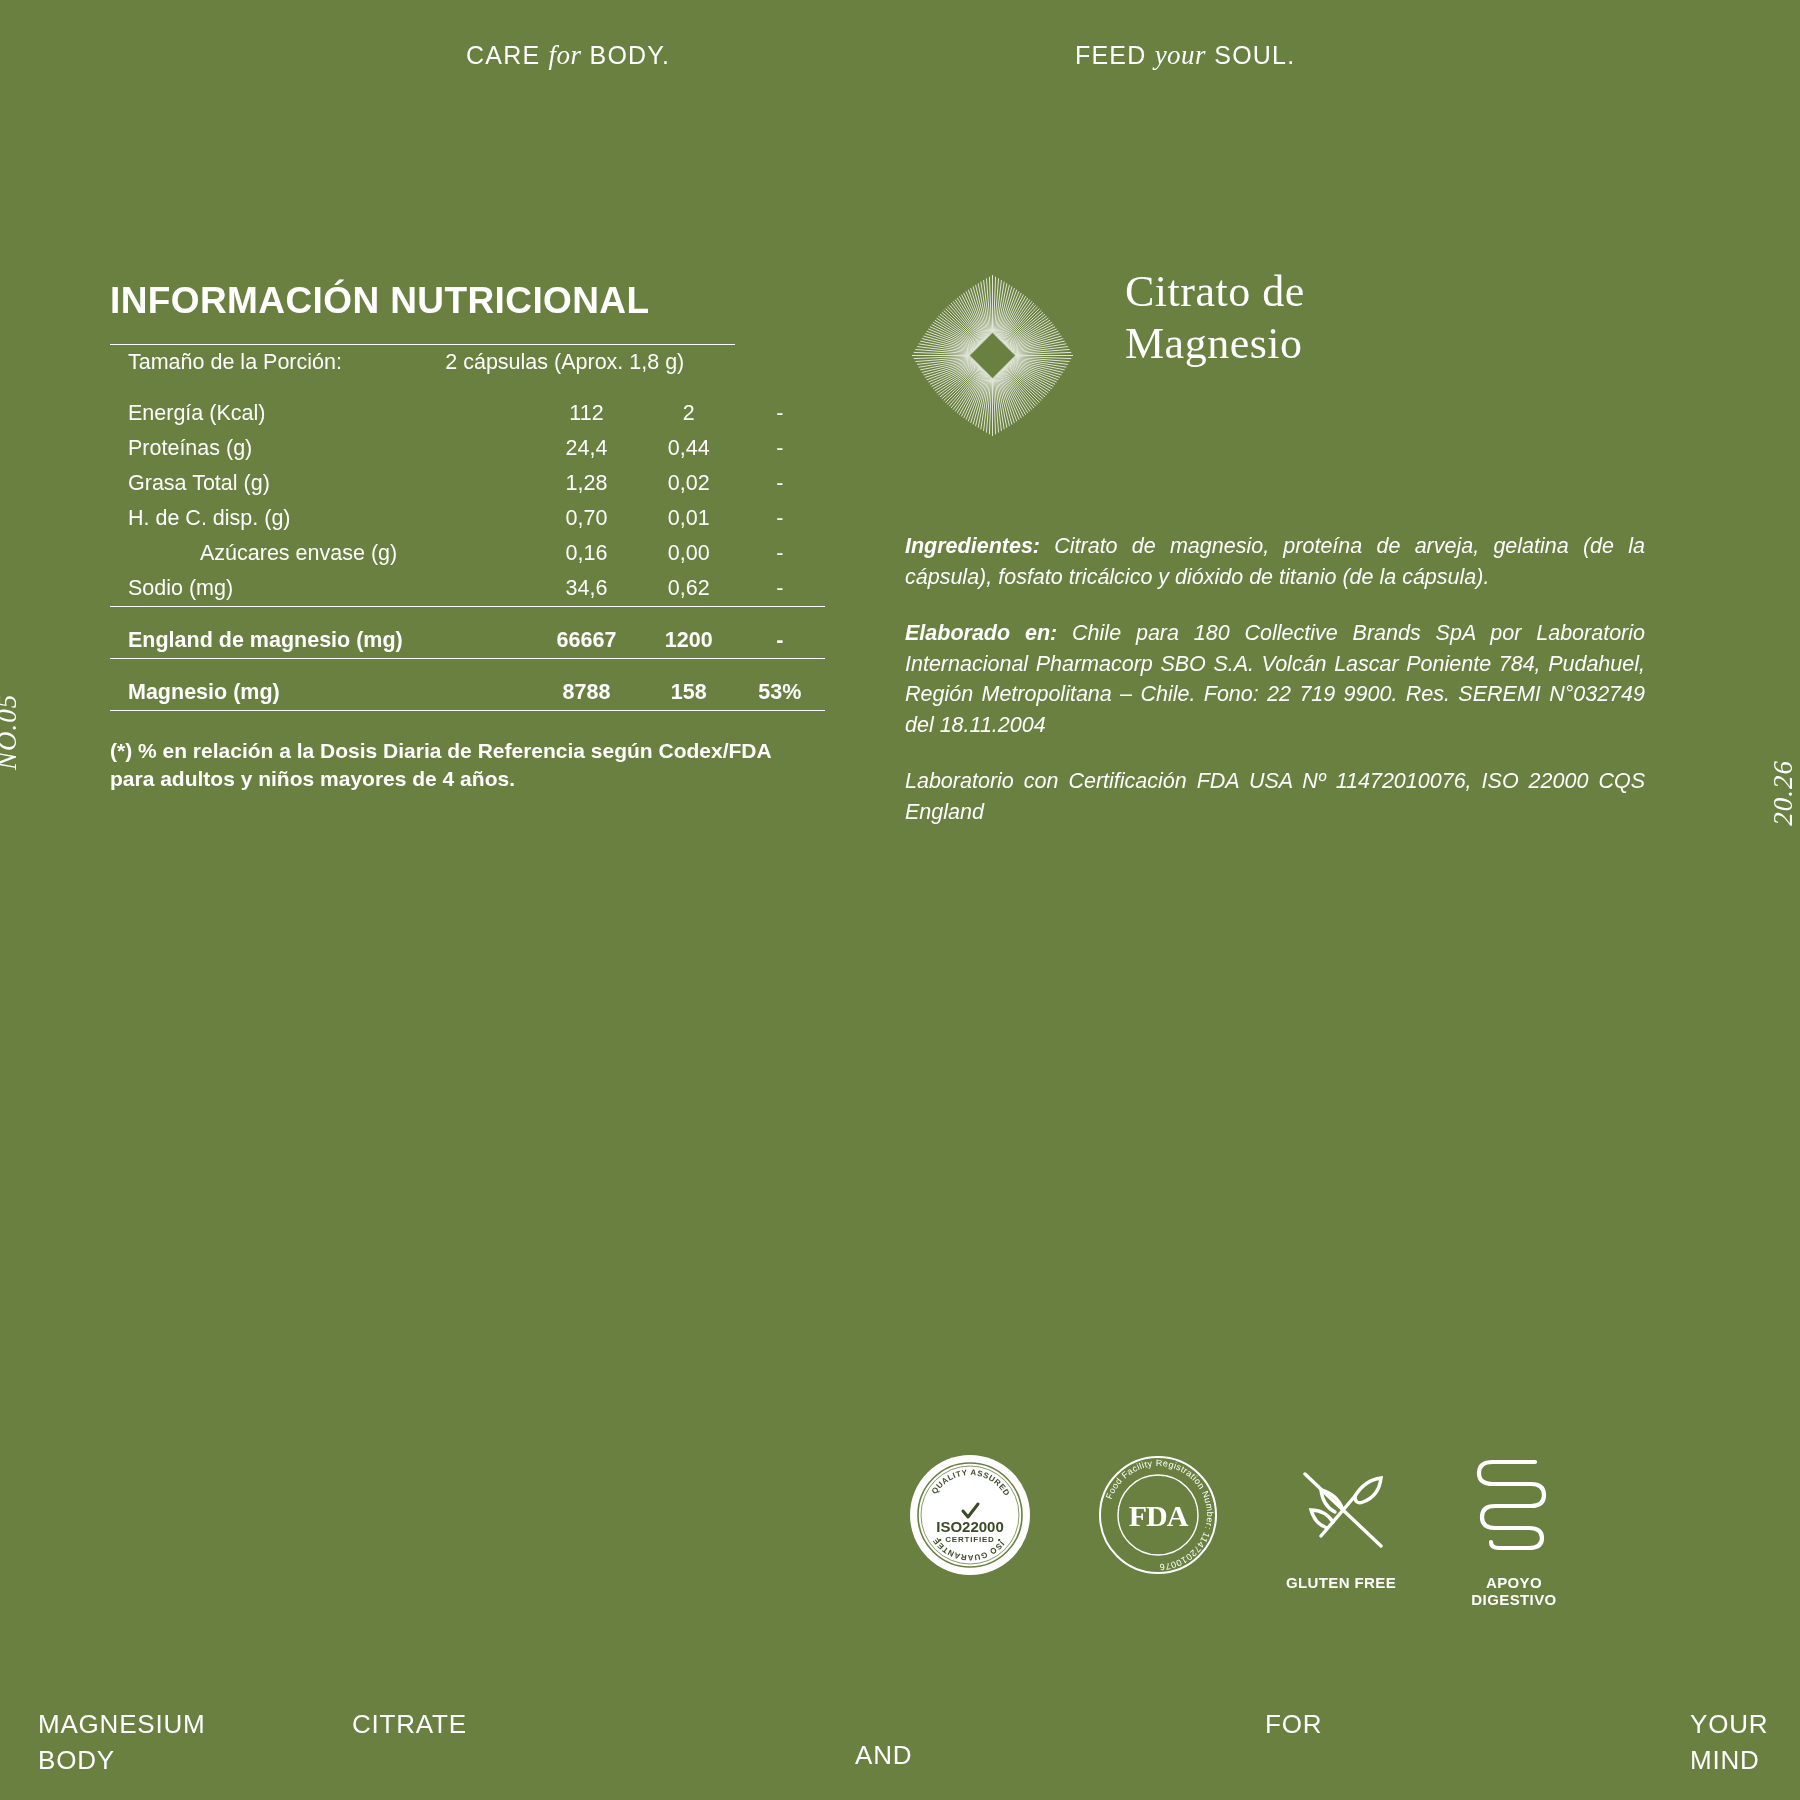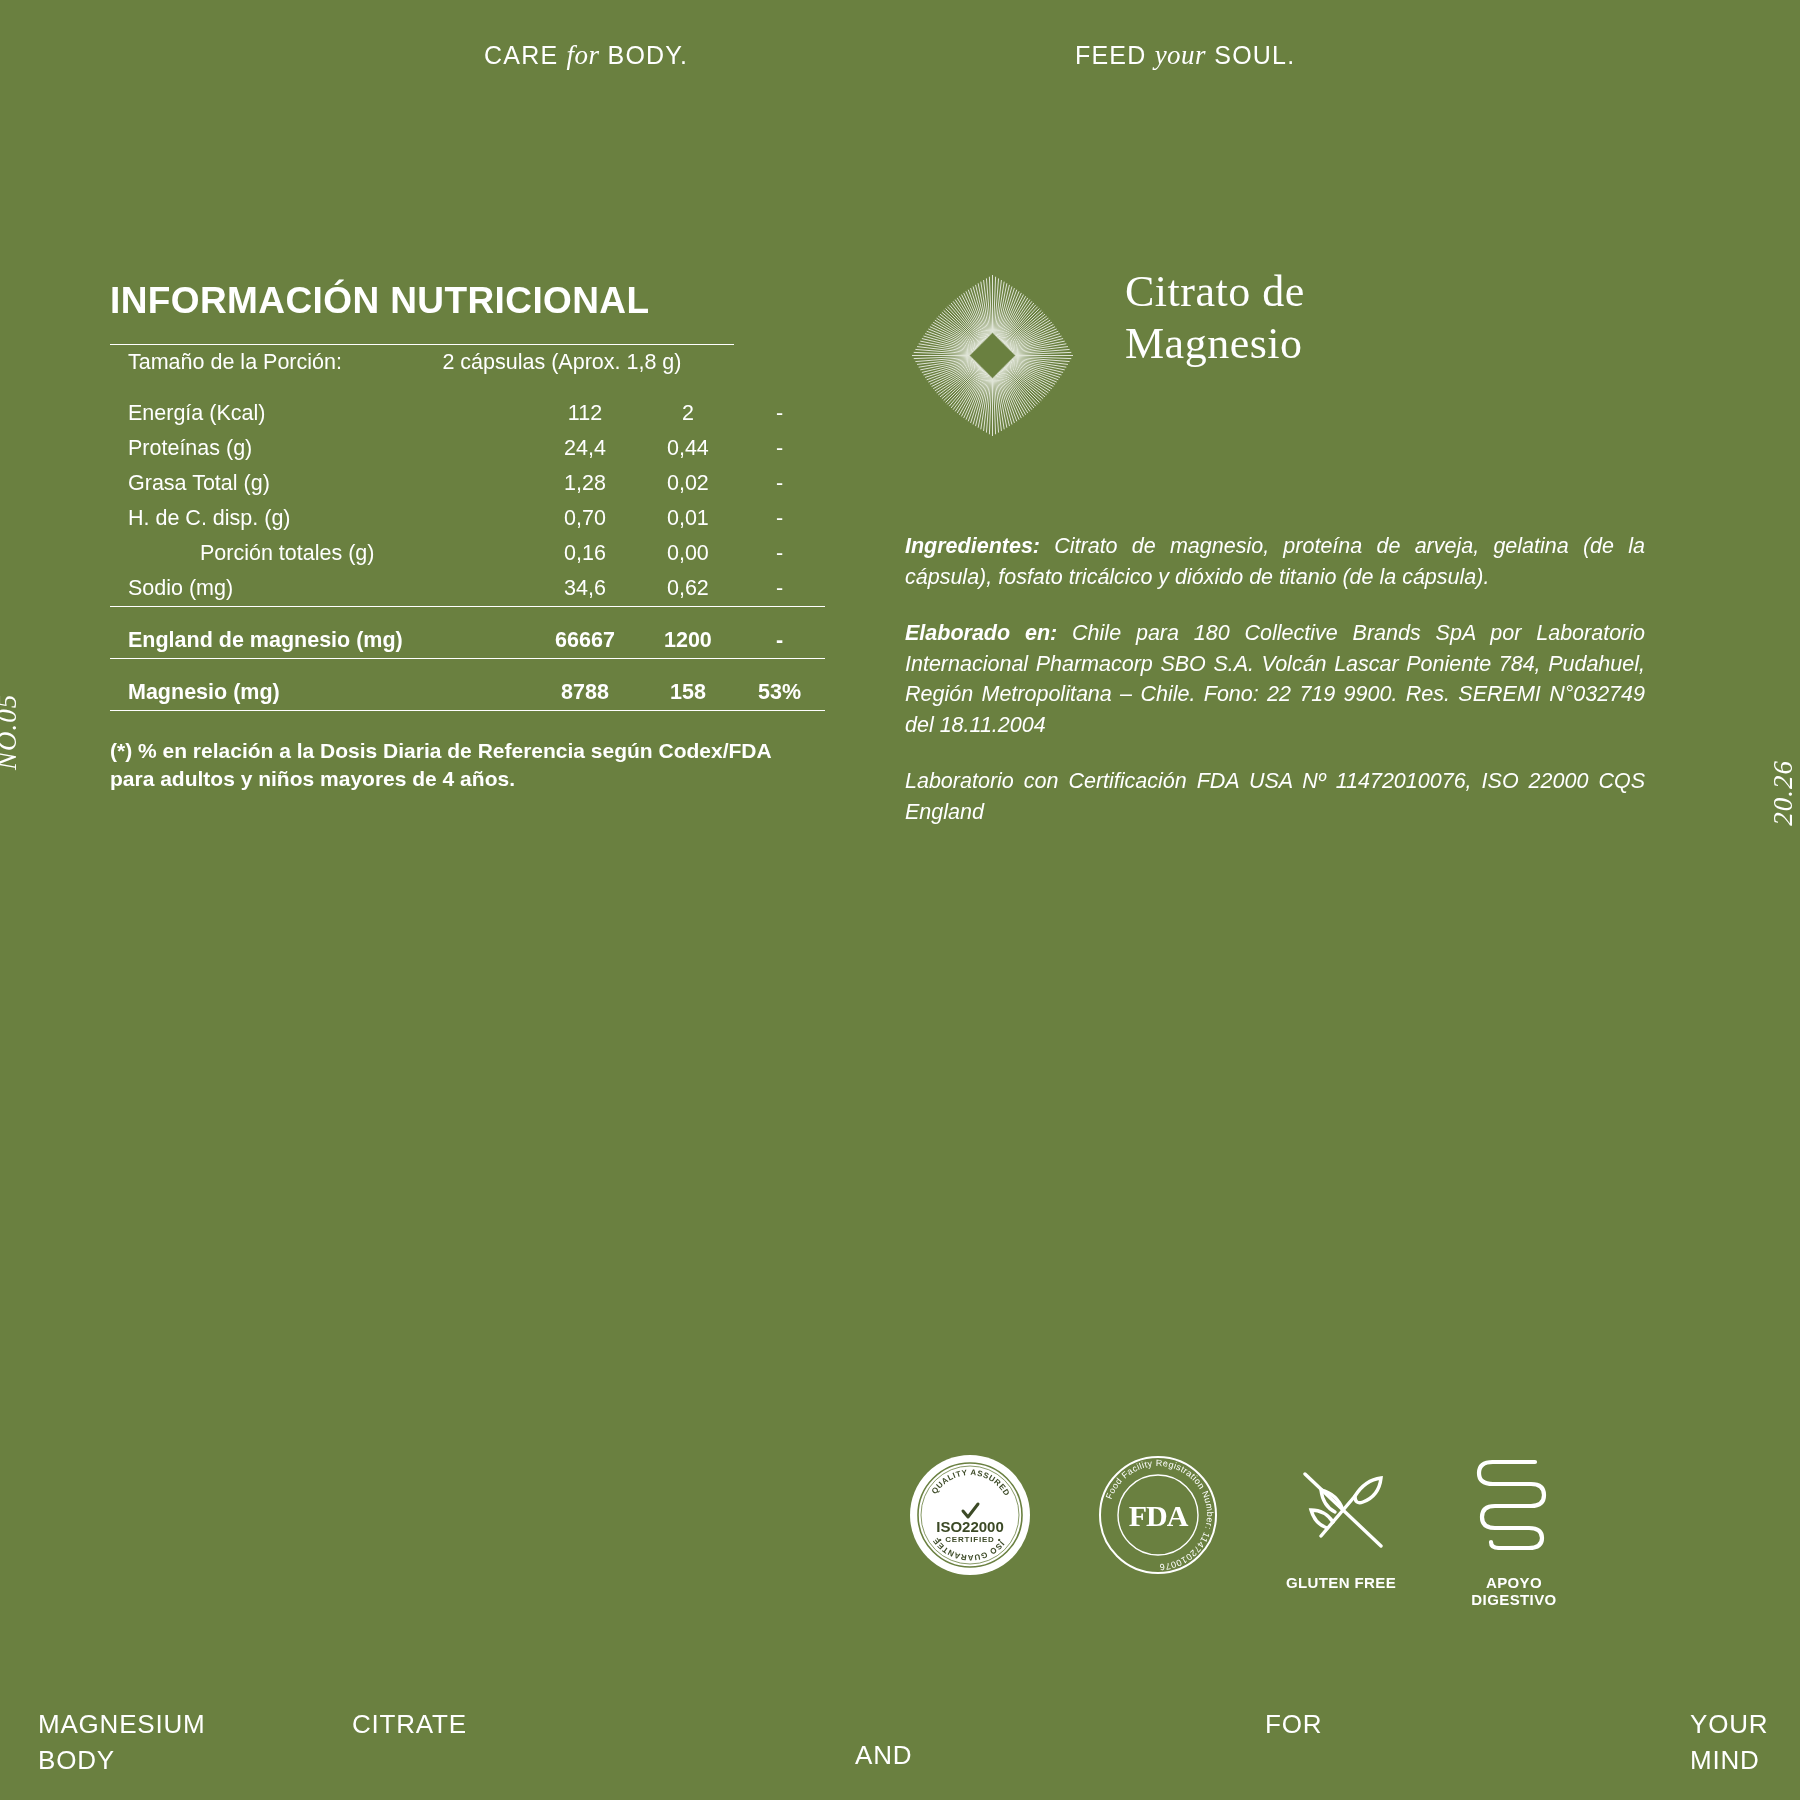--- a/index.html
+++ b/index.html
@@ -24,21 +24,21 @@
     letter-spacing: 1.2px;
     color: #ffffff;
     white-space: nowrap;
   }
   .tagline .ital {
     font-family: "Liberation Serif", serif;
     font-style: italic;
     font-size: 27px;
     letter-spacing: 0.5px;
   }
-  #tagline-left { left: 484px; }
+  #tagline-left { left: 466px; }
   #tagline-right { left: 1075px; }
 
   
   .nutrition {
     position: absolute;
     left: 110px;
     top: 280px;
     width: 715px;
   }
   .nutrition h2 {
@@ -211,21 +211,21 @@
       <td class="c-c">-</td>
     </tr>
     <tr>
       <td class="c-label">H. de C. disp. (g)</td>
       <td class="c-a"></td>
       <td class="c-b">0,70</td>
       <td class="c-c">0,01</td>
       <td class="c-c">-</td>
     </tr>
     <tr>
-      <td class="c-label indent">Porción totales (g)</td>
+      <td class="c-label indent">Azúcares envase (g)</td>
       <td class="c-a"></td>
       <td class="c-b">0,16</td>
       <td class="c-c">0,00</td>
       <td class="c-c">-</td>
     </tr>
     <tr class="rule-bot">
       <td class="c-label">Sodio (mg)</td>
       <td class="c-a"></td>
       <td class="c-b">34,6</td>
       <td class="c-c">0,62</td>

